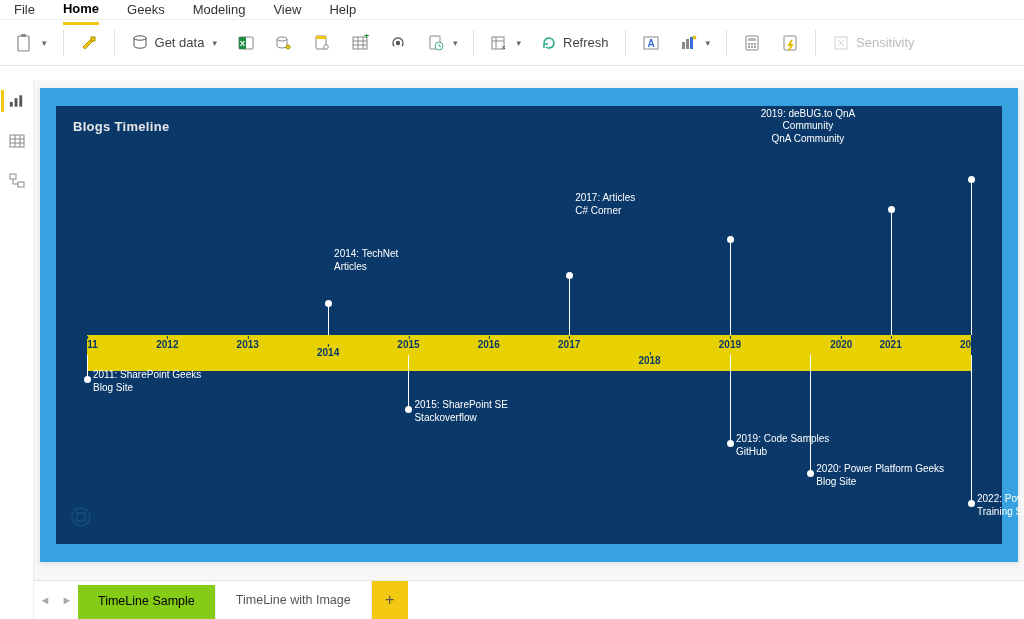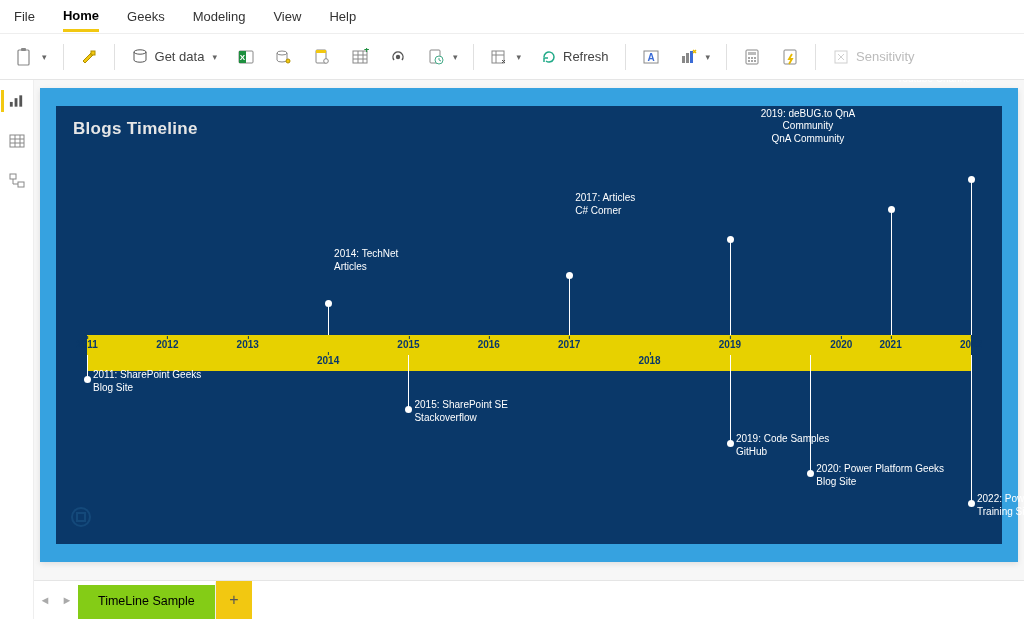--- a/index.html
+++ b/index.html
@@ -1,40 +1,40 @@
 <!DOCTYPE html>
 <html><head>
 <meta charset="utf-8">
 <style>
   * { box-sizing: border-box; margin: 0; padding: 0; font-family: "Segoe UI", Arial, sans-serif; }
   body { background: #fff; width: 1024px; height: 619px; overflow: hidden; position: relative; }
   
   
-  .menubar { display: flex; align-items: center; height: 34px; padding: 0 14px; gap: 28px; border-bottom: 1px solid #eee; }
+  .menubar { display: flex; align-items: center; height: 20px; padding: 0 14px; gap: 28px; border-bottom: 1px solid #eee; }
   .menubar .item { font-size: 13px; color: #333; cursor: pointer; padding: 6px 0; }
   .menubar .item.active { font-weight: 600; border-bottom: 3px solid #f2c811; color:#000; }
   
   
   .ribbon { display: flex; align-items: center; height: 46px; padding: 0 8px; border-bottom: 1px solid #e5e5e5; gap: 4px; }
   .ribbon .btn { display: flex; align-items: center; gap: 6px; padding: 4px 8px; font-size: 13px; color: #444; cursor: pointer; border-radius: 2px; }
   .ribbon .sep { width: 1px; height: 26px; background: #e0e0e0; margin: 0 4px; }
   .ico { display:inline-block; }
   .chev { font-size: 9px; color:#666; margin-left:2px; }
   .ribbon .greyed { color:#bbb; }
   
   
   .leftrail { position: absolute; left: 0; top: 80px; width: 34px; height: 540px; border-right: 1px solid #eee; display:flex; flex-direction:column; align-items:center; padding-top:10px; gap:18px; }
   .leftrail .railbtn { width: 24px; height: 22px; display:flex; align-items:center; justify-content:center; cursor:pointer; }
   .leftrail .railbtn.active { border-left: 3px solid #f2c811; margin-left:-7px; padding-left:4px; }
   
   
   .canvas-wrap { position:absolute; left:34px; top:80px; right:0; bottom:39px; background:#f7f7f7; overflow:hidden; }
   .canvas-outer { position:absolute; left:6px; top:8px; right:6px; bottom:18px; background:#36a2e0; padding:18px 16px; box-shadow:0 2px 6px rgba(0,0,0,.1); }
   .visual { position:relative; width:100%; height:100%; background:#0a3869; color:#fff; border:1px solid #0a3869; }
-  .visual-title { font-size:17px; font-weight:600; padding:12px 16px 4px; color:#e6e6e6; letter-spacing:.3px; }
+  .visual-title { font-size:13px; font-weight:600; padding:12px 16px 4px; color:#e6e6e6; letter-spacing:.3px; }
   
   .timeline-area { position:absolute; left:0; right:0; top:40px; bottom:0; }
   .axis { position:absolute; left:30px; right:30px; height:36px; background:#e7d100; top:50%; margin-top:-10px; }
   .year-tick { position:absolute; top:0; font-size:10px; color:#0a3869; font-weight:600; transform:translateX(-50%); }
   .year-tick::before { content:""; position:absolute; left:50%; top:-3px; width:1px; height:3px; background:#0a3869; }
   
   .event { position:absolute; font-size:10px; color:#fff; line-height:1.25; width:150px; }
   .event .stem { position:absolute; width:1px; background:#fff; left:0; }
   .event .dot { position:absolute; width:7px; height:7px; border-radius:50%; background:#fff; left:-3px; }
   .event .txt { position:absolute; left:6px; }
@@ -219,21 +219,21 @@
 
 <div class="canvas-wrap">
   <div class="canvas-outer">
     <div class="visual">
       <div class="visual-title">Blogs Timeline</div>
       <div class="timeline-area" id="timeline-area">
         <div class="axis" id="axis">
             <div class="year-tick" style="left: 0px; top: 4px;">2011</div>
             <div class="year-tick" style="left: 80.3636px; top: 4px;">2012</div>
             <div class="year-tick" style="left: 160.727px; top: 4px;">2013</div>
-            <div class="year-tick" style="left: 241.091px; top: 20px;">2014</div>
+            <div class="year-tick" style="left: 241.091px; top: 12px;">2014</div>
             <div class="year-tick" style="left: 321.455px; top: 4px;">2015</div>
             <div class="year-tick" style="left: 401.818px; top: 4px;">2016</div>
             <div class="year-tick" style="left: 482.182px; top: 4px;">2017</div>
             <div class="year-tick" style="left: 562.545px; top: 20px;">2018</div>
             <div class="year-tick" style="left: 642.909px; top: 4px;">2019</div>
             <div class="year-tick" style="left: 723.273px; top: 4px; margin-left: 31px;">2020</div>
             <div class="year-tick" style="left: 803.636px; top: 4px;">2021</div>
             <div class="year-tick" style="left: 884px; top: 4px;">2022</div>
           </div>
       <div class="event" style="left: 30px; top: 208px;">
@@ -319,14 +319,15 @@
           </svg>
       </div>
     </div>
   </div>
 </div>
 
 <div class="pagetabs">
   <div class="nav">◄</div>
   <div class="nav">►</div>
   <div class="tab active">TimeLine Sample</div>
+  <div class="tab">TimeLine with Image</div>
   <div class="add">+</div>
 </div>
 
 </body></html>

